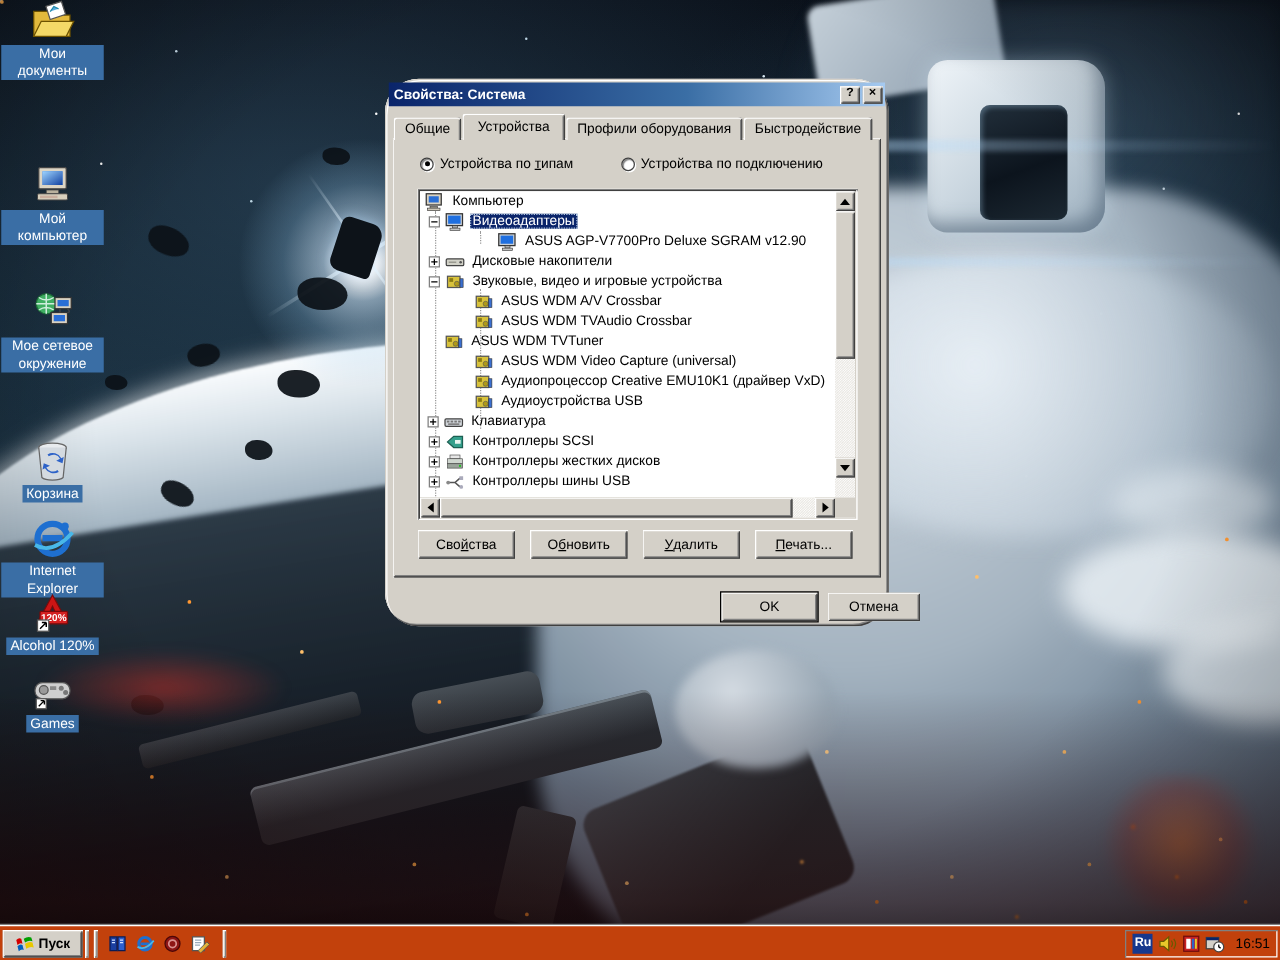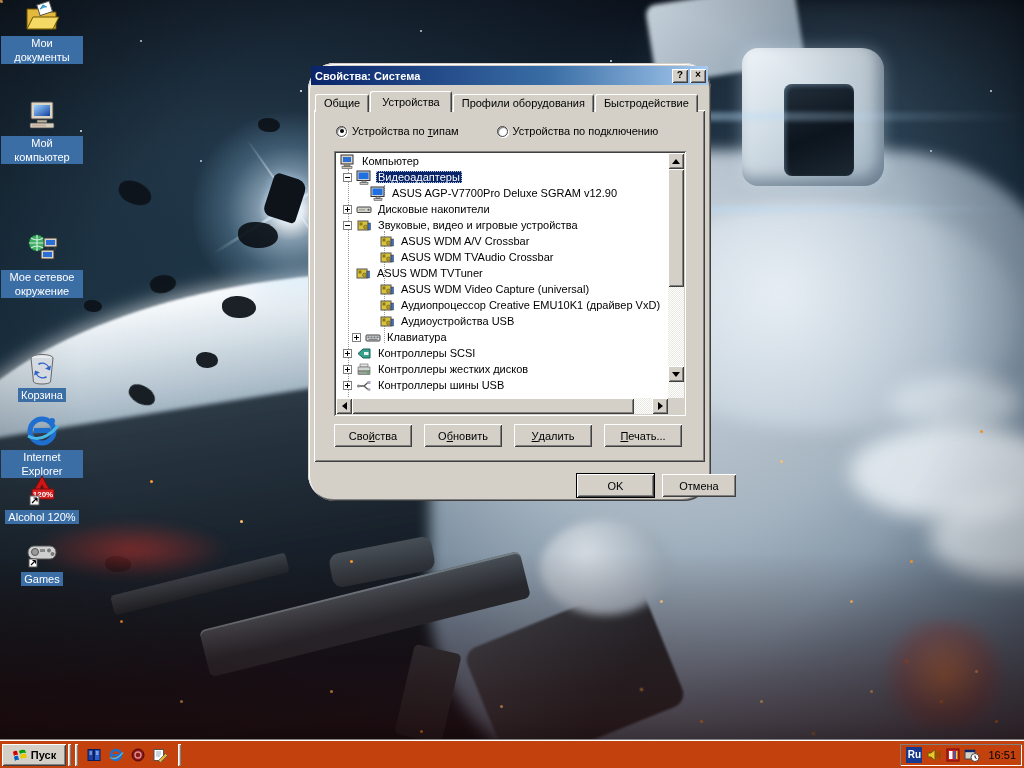--- a/index.html
+++ b/index.html
@@ -207,21 +207,21 @@
         <span class="ic">
           <svg width="36" height="34" viewBox="0 0 36 34">
             <path d="M3 9 h12 l3 3 h14 v17 h-29 z" fill="#e2b93c" stroke="#6d5200"></path>
             <rect x="14" y="3" width="13" height="11" fill="#fff" stroke="#555" transform="rotate(-18 20 8)"></rect>
             <path d="M16 8 l4 -3 3 3" fill="#5ad" stroke="#28a" transform="rotate(-18 20 8)"></path>
             <path d="M3 29 l6 -12 h26 l-6 12 z" fill="#f4d967" stroke="#6d5200"></path>
           </svg>
         </span>
         <span class="lbl">Мои документы</span>
       </div>
-      <div class="dicon" style="top: 100px;">
+      <div class="dicon" style="top: 132px;">
         <span class="ic">
           <svg width="36" height="34" viewBox="0 0 36 34">
             <rect x="7" y="2" width="22" height="17" rx="1" fill="#ddd5c4" stroke="#444"></rect>
             <rect x="10" y="5" width="16" height="11" fill="#2d79e0"></rect>
             <rect x="10" y="5" width="16" height="11" fill="url(#g0)"></rect>
             <rect x="13" y="20" width="10" height="3" fill="#b9b19e" stroke="#444" stroke-width=".6"></rect>
             <rect x="6" y="23" width="24" height="5" rx="1" fill="#d7cfbd" stroke="#444" stroke-width=".8"></rect>
             <rect x="8" y="24.5" width="14" height="2" fill="#8d1b0e2e"></rect>
             <defs>
               <linearGradient id="g0" x1="0" y1="0" x2="1" y2="1">
@@ -343,21 +343,21 @@
               <span class="ticon">
                 <svg viewBox="0 0 16 15">
                   <rect x="1" y="1" width="13" height="9.5" fill="#c9cfd6" stroke="#333"></rect>
                   <rect x="2.5" y="2.5" width="10" height="6.5" fill="#1f6fe0"></rect>
                   <rect x="6" y="10.5" width="4" height="2" fill="#aaa" stroke="#333" stroke-width=".5"></rect>
                   <rect x="4" y="12.5" width="8" height="1.8" fill="#c4c4c4" stroke="#333" stroke-width=".5"></rect>
                 </svg>
               </span>
               <span class="tlabel">Видеоадаптеры</span>
             </div>
-            <div class="trow" style="padding-left: 34px;">
+            <div class="trow" style="padding-left: 62px;">
               <span class="ticon">
                 <svg viewBox="0 0 16 15">
                   <rect x="1" y="1" width="13" height="9.5" fill="#c9cfd6" stroke="#333"></rect>
                   <rect x="2.5" y="2.5" width="10" height="6.5" fill="#1f6fe0"></rect>
                   <rect x="6" y="10.5" width="4" height="2" fill="#aaa" stroke="#333" stroke-width=".5"></rect>
                   <rect x="4" y="12.5" width="8" height="1.8" fill="#c4c4c4" stroke="#333" stroke-width=".5"></rect>
                 </svg>
               </span>
               <span class="tlabel">ASUS AGP-V7700Pro Deluxe SGRAM v12.90</span>
             </div>
@@ -443,21 +443,21 @@
               <span class="ticon">
                 <svg viewBox="0 0 16 15">
                   <rect x="2" y="3" width="10" height="9" fill="#d8c23c" stroke="#555"></rect>
                   <rect x="3.5" y="4.5" width="3" height="3" fill="#8a7a10"></rect>
                   <circle cx="9.5" cy="9" r="2" fill="#b09a18" stroke="#555" stroke-width=".5"></circle>
                   <rect x="12" y="5" width="2.5" height="7" fill="#3a6fd0" stroke="#333" stroke-width=".5"></rect>
                 </svg>
               </span>
               <span class="tlabel">Аудиоустройства USB</span>
             </div>
-            <div class="trow" style="padding-left: 16px;">
+            <div class="trow" style="padding-left: 6px;">
               <span class="exp plus"></span>
               <span class="ticon">
                 <svg viewBox="0 0 16 15">
                   <rect x="1" y="5" width="14" height="6" rx="1" fill="#d0d5da" stroke="#444"></rect>
                   <rect x="2.5" y="6.5" width="2" height="1.5" fill="#777"></rect>
                   <rect x="5.5" y="6.5" width="2" height="1.5" fill="#777"></rect>
                   <rect x="8.5" y="6.5" width="2" height="1.5" fill="#777"></rect>
                   <rect x="11.5" y="6.5" width="2" height="1.5" fill="#777"></rect>
                   <rect x="3.5" y="8.7" width="9" height="1.2" fill="#777"></rect>
                 </svg>

